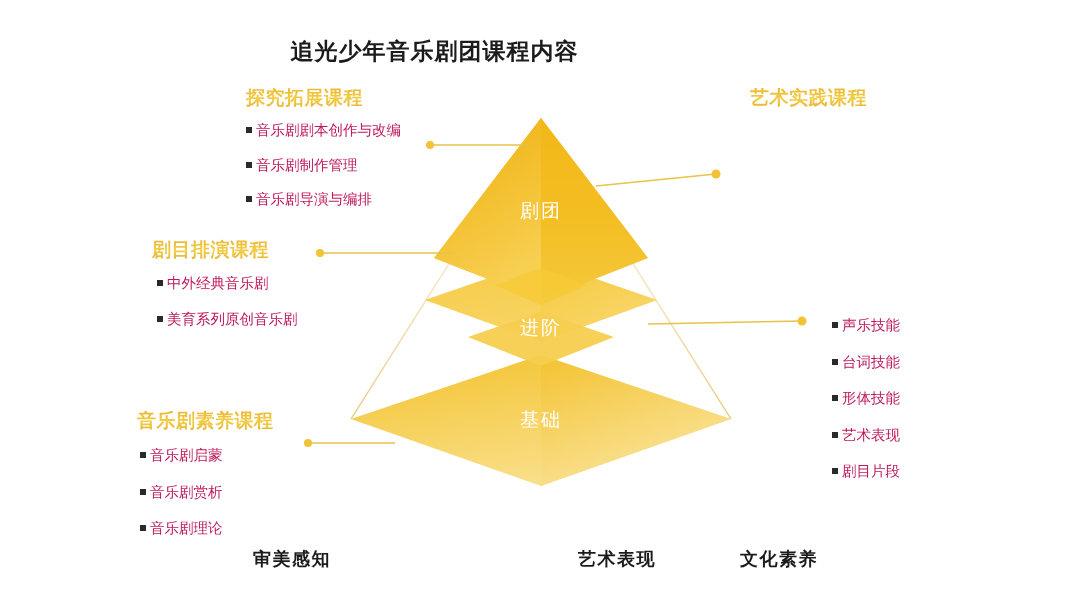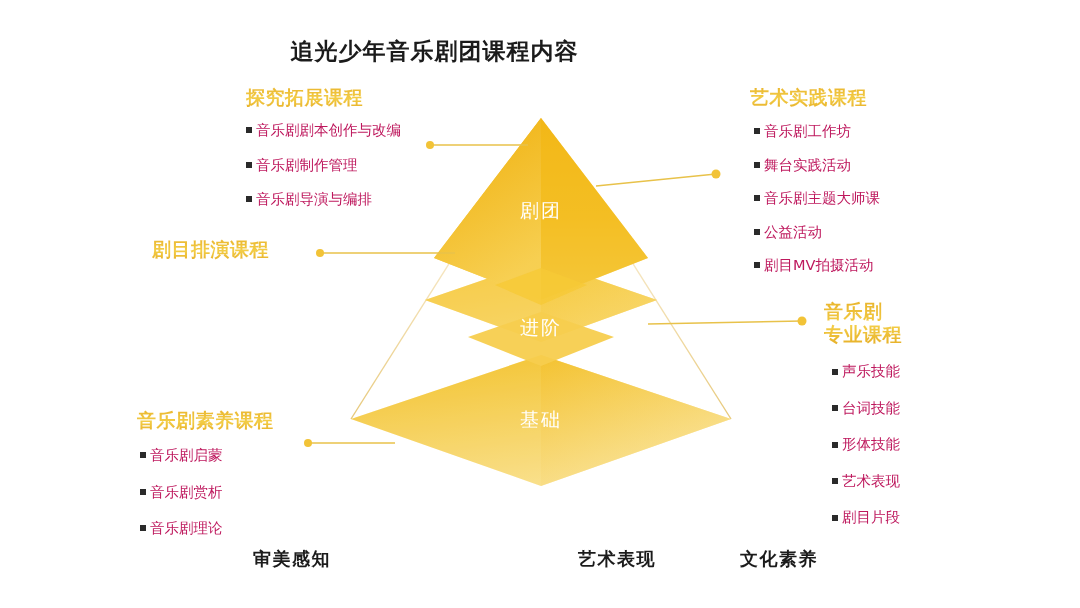--- a/index.html
+++ b/index.html
@@ -246,20 +246,30 @@
           <span class="bullet"></span>
           <span>音乐剧导演与编排</span>
         </li>
     </ul>
   </div>
 
   <div class="course-block" id="block-rehearsal">
     <div class="course-head">
       <span class="ln">剧目排演课程</span>
     </div>
+    <ul class="course-items">
+      <li>
+          <span class="bullet"></span>
+          <span>中外经典音乐剧</span>
+        </li>
+      <li>
+          <span class="bullet"></span>
+          <span>美育系列原创音乐剧</span>
+        </li>
+    </ul>
   </div>
 
   <div class="course-block" id="block-literacy">
     <div class="course-head">
       <span class="ln">音乐剧素养课程</span>
     </div>
     <ul class="course-items">
       <li>
           <span class="bullet"></span>
           <span>音乐剧启蒙</span>
@@ -272,49 +282,23 @@
           <span class="bullet"></span>
           <span>音乐剧理论</span>
         </li>
     </ul>
   </div>
 
   <div class="course-block" id="block-practice">
     <div class="course-head">
       <span class="ln">艺术实践课程</span>
     </div>
-    <ul class="course-items">
-      <li>
-          <span class="bullet"></span>
-          <span>音乐剧工作坊</span>
-        </li>
-      <li>
-          <span class="bullet"></span>
-          <span>舞台实践活动</span>
-        </li>
-      <li>
-          <span class="bullet"></span>
-          <span>音乐剧主题大师课</span>
-        </li>
-      <li>
-          <span class="bullet"></span>
-          <span>公益活动</span>
-        </li>
-      <li>
-          <span class="bullet"></span>
-          <span>剧目MV拍摄活动</span>
-        </li>
-    </ul>
   </div>
 
   <div class="course-block" id="block-pro">
-    <div class="course-head">
-      <span class="ln">音乐剧</span>
-      <span class="ln">专业课程</span>
-    </div>
     <ul class="course-items">
       <li>
           <span class="bullet"></span>
           <span>声乐技能</span>
         </li>
       <li>
           <span class="bullet"></span>
           <span>台词技能</span>
         </li>
       <li>

